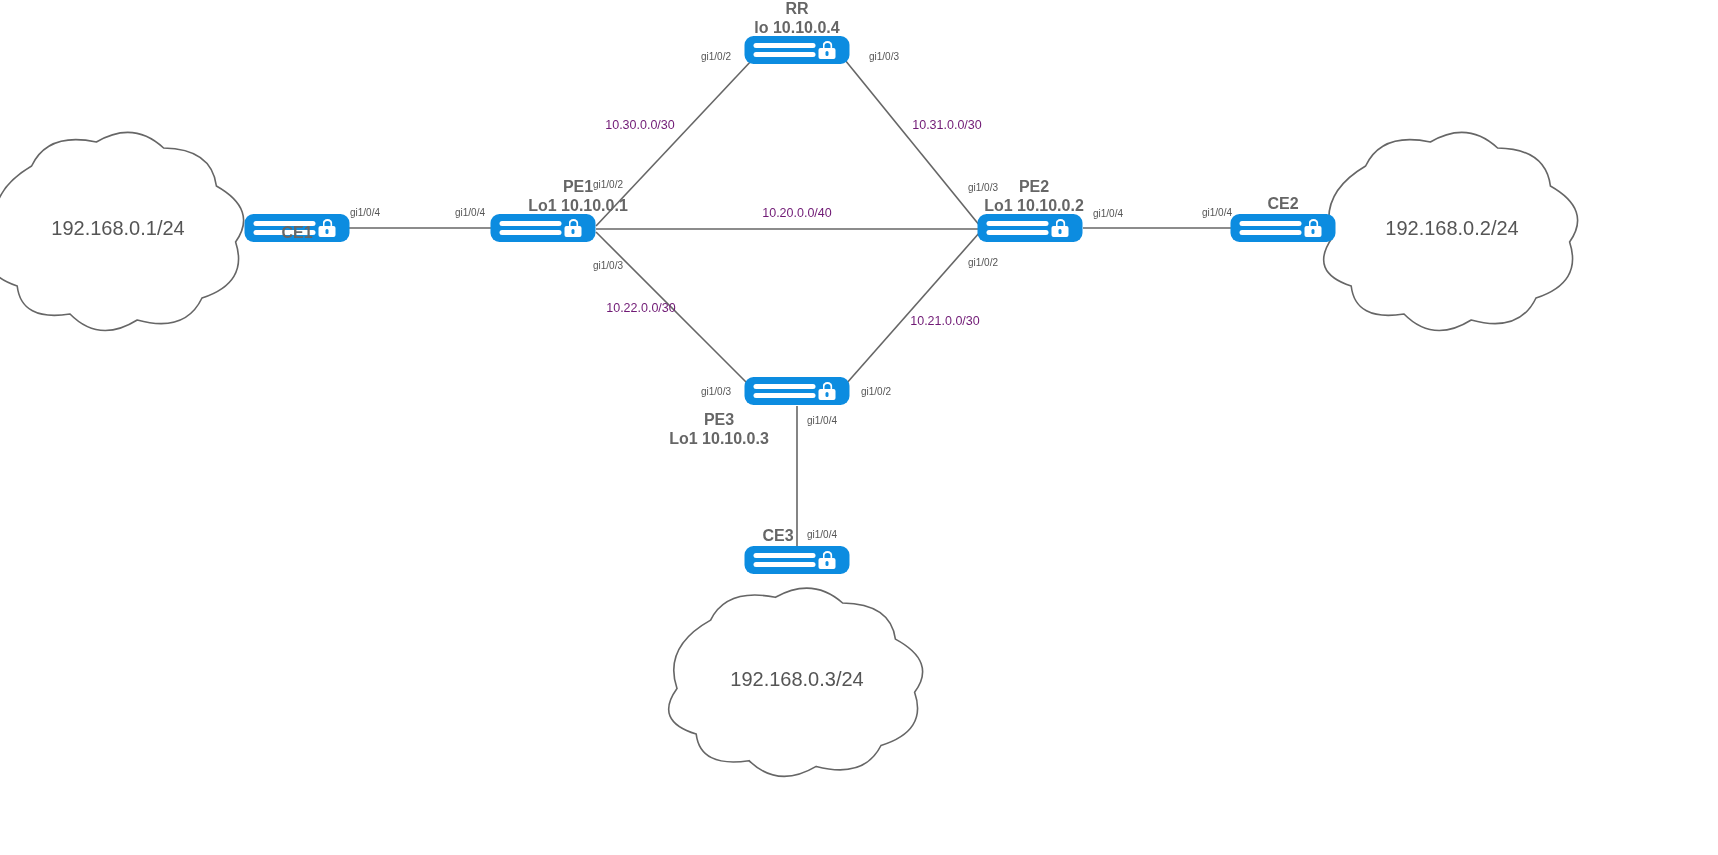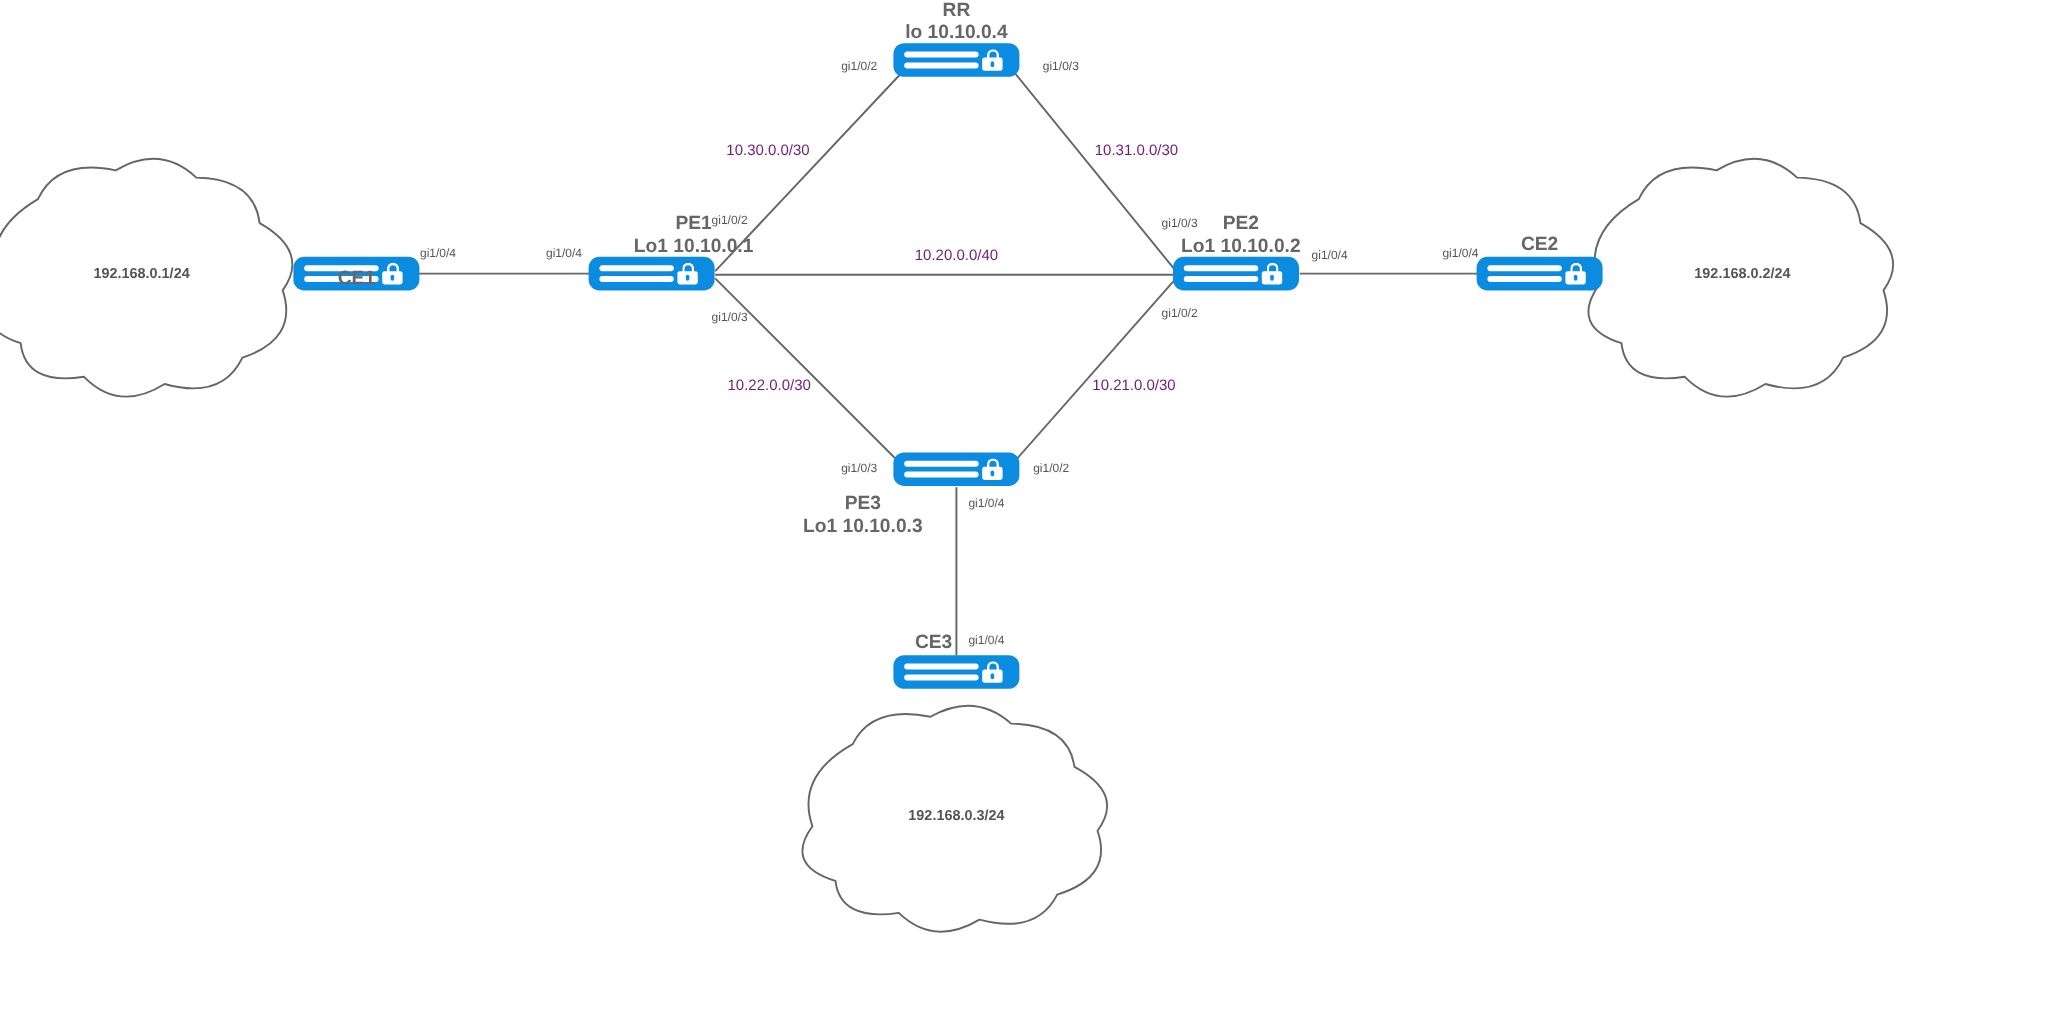--- a/index.html
+++ b/index.html
@@ -42,21 +42,21 @@
   .ilabel{
     position:absolute;transform:translate(-50%,-50%);
     font-size:10px;color:#555;white-space:nowrap;
   }
   .llabel{
     position:absolute;transform:translate(-50%,-50%);
     font-size:12.5px;color:#701a75;white-space:nowrap;
   }
   .clabel{
     position:absolute;transform:translate(-50%,-50%);
-    font-size:12px;color:#555;white-space:nowrap;font-weight:bold;
+    font-size:20px;color:#555;white-space:nowrap;font-weight:normal;
   }
 </style>
 </head>
 <body>
 
 <div id="canvas">
 
   <svg class="layer" id="svg-layer" viewBox="0 0 1718 855">
       <g>
         <path d="M -2.0 238.0 Q -16.2 194.2 31.6 166.0 Q 47.8 131.8 96.4 142.0 Q 133.6 120.1 163.6 148.0 Q 211.6 148.7 216.4 186.0 Q 258.4 209.8 235.6 242.0 Q 249.0 282.6 202.0 298.0 Q 185.1 333.3 137.2 320.0 Q 99.3 343.7 70.0 314.0 Q 21.3 321.6 17.2 286.0 Q -25.5 272.2 -2.0 238.0 Z" fill="#ffffff" stroke="#666666" stroke-width="1.6"></path>
@@ -179,21 +179,21 @@
             <div class="kh"></div>
           </div>
         </div>
       </div>
       <div class="nlabel" style="left: 778px; top: 527px;">
         <div>CE3</div>
       </div>
       <div class="llabel" style="left: 640px; top: 125px;">10.30.0.0/30</div>
       <div class="llabel" style="left: 947px; top: 125px;">10.31.0.0/30</div>
       <div class="llabel" style="left: 797px; top: 213px;">10.20.0.0/40</div>
-      <div class="llabel" style="left: 641px; top: 321px; text-align: center;">10.22.0.0/30</div>
+      <div class="llabel" style="left: 641px; top: 308px; text-align: center;">10.22.0.0/30</div>
       <div class="llabel" style="left: 945px; top: 321px;">10.21.0.0/30</div>
       <div class="ilabel" style="left: 365px; top: 212px;">gi1/0/4</div>
       <div class="ilabel" style="left: 470px; top: 212px;">gi1/0/4</div>
       <div class="ilabel" style="left: 608px; top: 184px;">gi1/0/2</div>
       <div class="ilabel" style="left: 608px; top: 265px;">gi1/0/3</div>
       <div class="ilabel" style="left: 716px; top: 56px;">gi1/0/2</div>
       <div class="ilabel" style="left: 884px; top: 56px;">gi1/0/3</div>
       <div class="ilabel" style="left: 983px; top: 187px;">gi1/0/3</div>
       <div class="ilabel" style="left: 983px; top: 262px;">gi1/0/2</div>
       <div class="ilabel" style="left: 1108px; top: 213px;">gi1/0/4</div>

